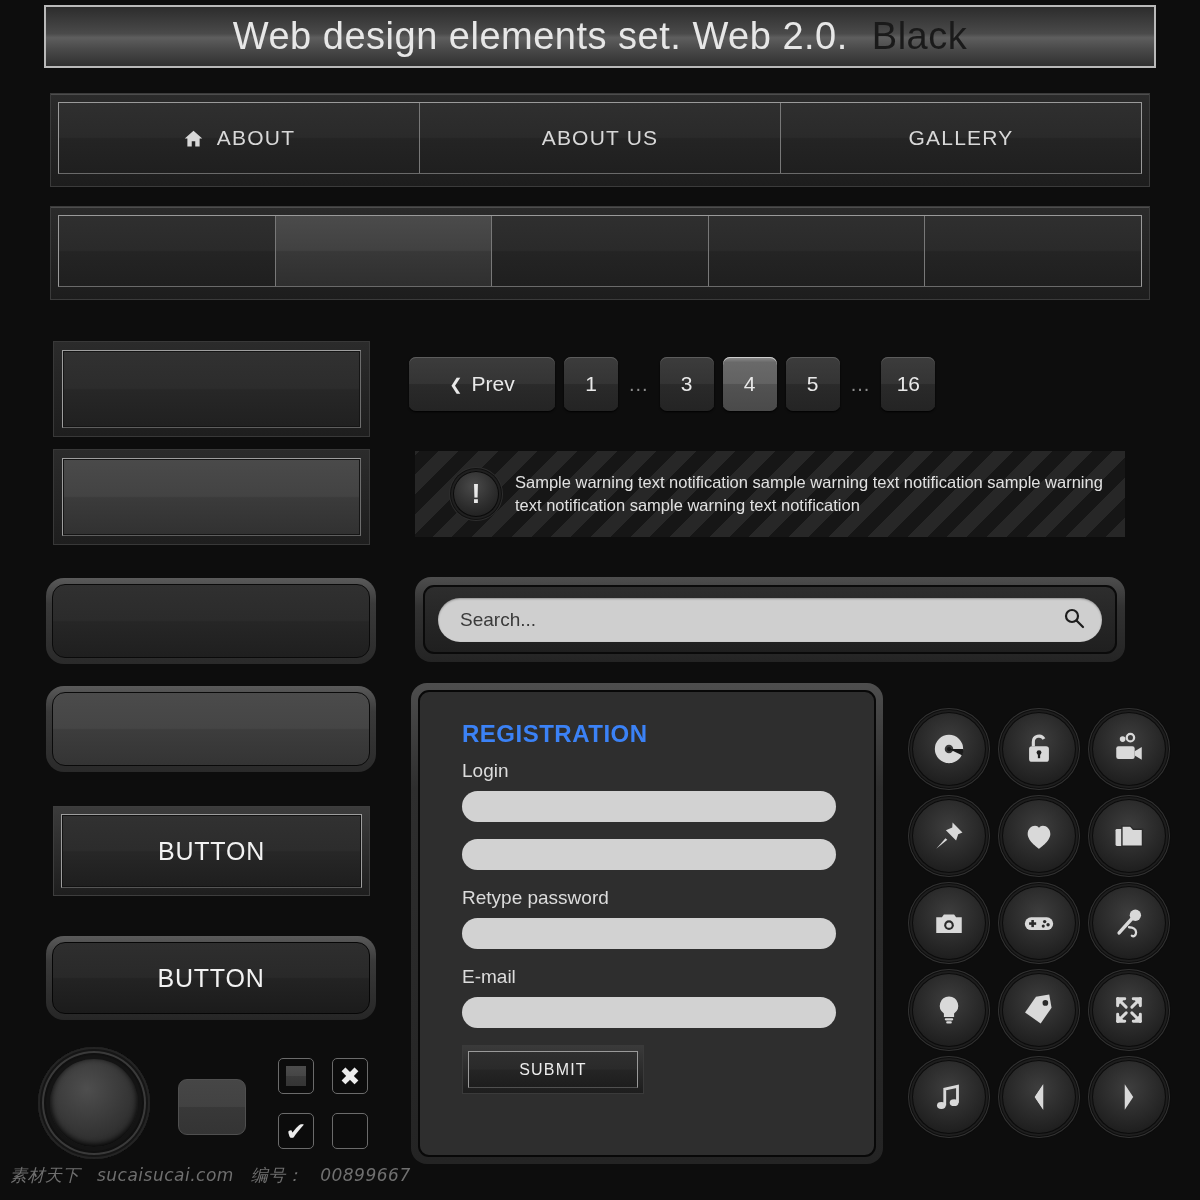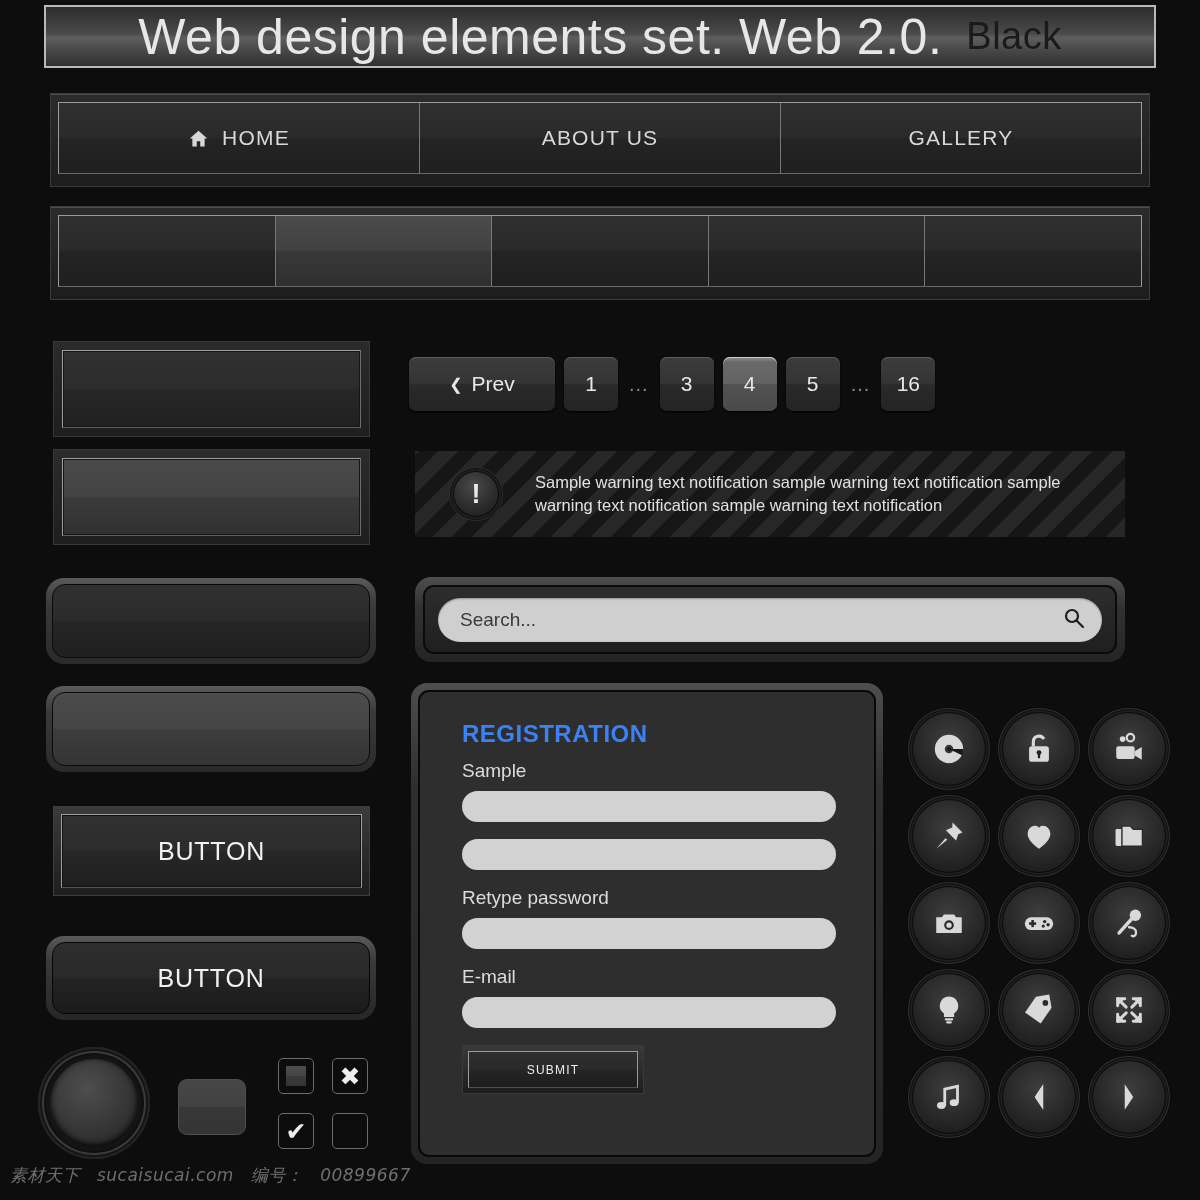--- a/index.html
+++ b/index.html
@@ -11,21 +11,21 @@
   }
   .stage { position: relative; width: 1200px; height: 1200px; background: #0d0d0d; }
 
   
   .titlebar {
     position: absolute; left: 44px; top: 5px; width: 1112px; height: 63px;
     background: linear-gradient(to bottom, #2c2c2c 0%, #4a4a4a 45%, #5e5e5e 52%, #4b4b4b 70%, #303030 100%);
     border: 2px solid #b9b9b9;
     display: flex; align-items: center; justify-content: center;
   }
-  .titlebar .t1 { font-size: 50px; color: #e7e7e7; letter-spacing: .5px; }
+  .titlebar .t1 { font-size: 38px; color: #e7e7e7; letter-spacing: .5px; }
   .titlebar .t2 { font-size: 38px; color: #1a1a1a; letter-spacing: .5px; }
 
   
   .navouter {
     position: absolute; left: 50px; width: 1100px;
     background: linear-gradient(to bottom,#2b2b2b,#1d1d1d);
     border: 1px solid #3b3b3b;
     padding: 8px 7px 12px 7px;
     box-shadow: inset 0 1px 0 #4d4d4d;
   }
@@ -176,21 +176,21 @@
   }
   #warning .wico {
     flex: 0 0 auto; width: 46px; height: 46px; border-radius: 50%;
     background: radial-gradient(circle at 45% 33%, #4a4a4a 0%, #2c2c2c 55%, #171717 100%);
     box-shadow: inset 0 0 0 1px #0a0a0a, 0 0 0 2px #202020, 0 0 0 3px #111, 0 0 0 4px #2e2e2e;
     display:flex; align-items:center; justify-content:center;
     color:#e9e9e9; font-size: 27px; font-weight: bold; line-height:1;
     margin-left: 20px;
   }
   #warning .wtext {
-    margin-left: 36px; color: #e1e1e1; font-size: 16.5px; line-height: 1.42; max-width: 610px;
+    margin-left: 16px; color: #e1e1e1; font-size: 16.5px; line-height: 1.42; max-width: 610px;
   }
 
   
   #searchwrap {
     position: absolute; left: 415px; top: 577px; width: 710px; height: 85px;
     border-radius: 16px;
     background: linear-gradient(to bottom,#4e4e4e 0%,#323232 35%,#242424 100%);
     padding: 8px;
   }
   #searchinner {
@@ -227,21 +227,21 @@
   #submitwrap {
     margin-top: 10px; width: 182px; height: 49px; padding: 5px;
     background: linear-gradient(to bottom,#3a3a3a,#1d1d1d);
     border: 1px solid #3a3a3a;
   }
   #submitwrap .inner {
     width:100%;height:100%;
     border:1px solid #9a9a9a; border-bottom-color:#505050;
     background: linear-gradient(to bottom,#2f2f2f 0%,#2a2a2a 49%,#252525 51%,#1d1d1d 100%);
     display:flex;align-items:center;justify-content:center;
-    color:#ededed; font-size: 12px; letter-spacing: 1.2px;
+    color:#ededed; font-size: 16px; letter-spacing: 1.2px;
   }
 
   
   #icongrid {
     position: absolute; left: 912px; top: 712px;
     display: grid; grid-template-columns: repeat(3, 90px); grid-template-rows: repeat(5, 87px);
   }
   .icircle {
     width: 74px; height: 74px; border-radius: 50%;
     background: radial-gradient(circle at 50% 38%, #3e3e3e 0%, #2a2a2a 48%, #141414 100%);
@@ -271,21 +271,21 @@
   </div>
 
   <div class="navouter" id="nav1">
     <div class="navinner">
       <div class="navcell">
         <span class="homeico">
           <svg width="21" height="21" viewBox="0 0 24 24" fill="#d8d8d8">
               <path d="M12 3L2 12h3v9h5v-6h4v6h5v-9h3z"></path>
             </svg>
         </span>
-        <span>HOME</span>
+        <span>ABOUT</span>
       </div>
       <div class="navcell">
         <span>ABOUT US</span>
       </div>
       <div class="navcell">
         <span>GALLERY</span>
       </div>
     </div>
   </div>
 
@@ -389,21 +389,21 @@
           </svg>
         </span>
       </div>
     </div>
   </div>
 
   <div id="regouter">
     <div id="reginner">
       <h2>REGISTRATION</h2>
 
-      <div class="flabel">Sample</div>
+      <div class="flabel">Login</div>
       <div class="finput"></div>
 
       <div class="finput"></div>
 
       <div class="flabel">Retype password</div>
       <div class="finput"></div>
 
       <div class="flabel">E-mail</div>
       <div class="finput"></div>
 

